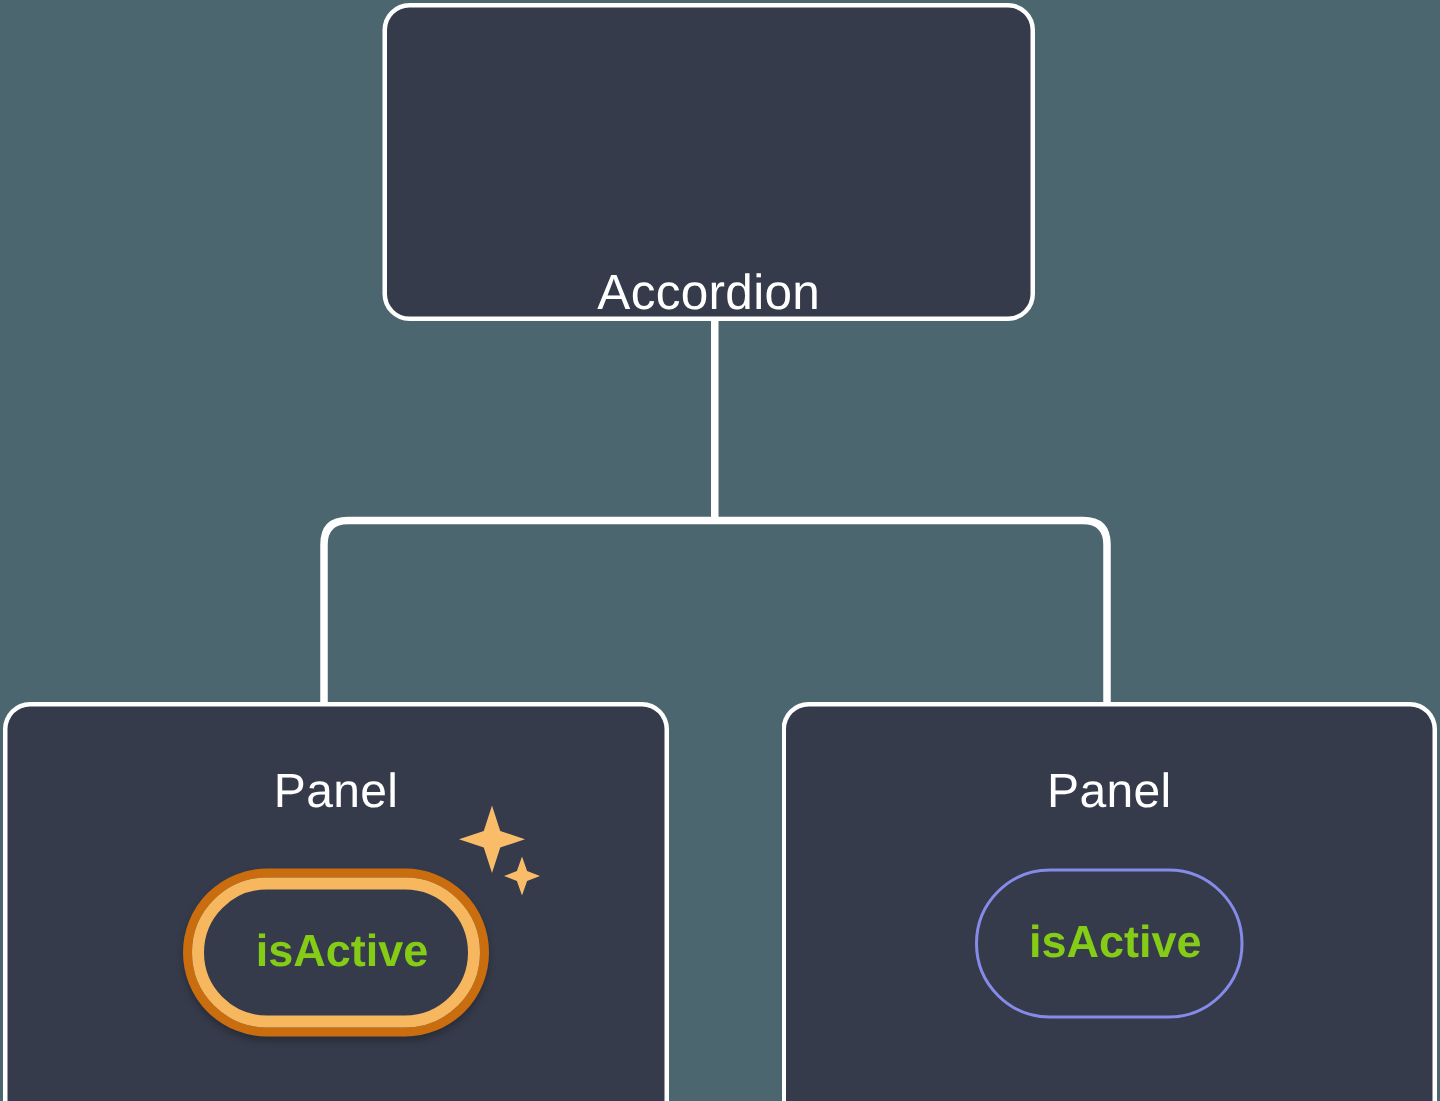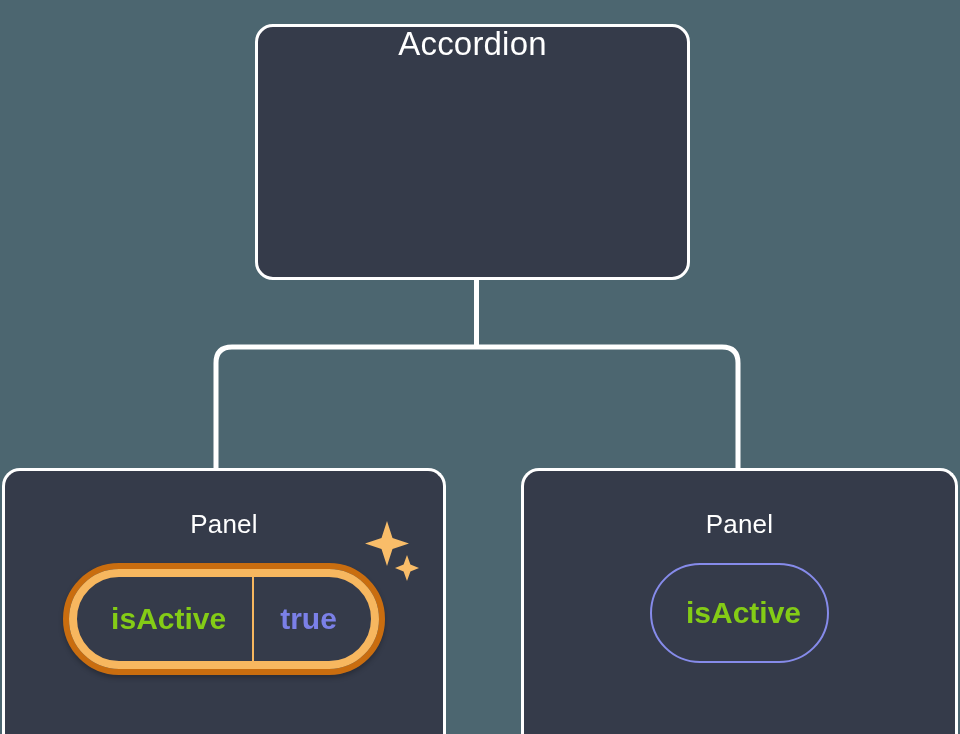--- a/index.html
+++ b/index.html
@@ -41,23 +41,22 @@
     border-radius: 18px;
     display: flex;
     flex-direction: column;
     align-items: center;
   }
 
   .node-root {
     left: 255px;
     top: 2px;
     width: 435px;
-    height: 256px;
-    justify-content: flex-start;
-    margin-top: 22px;
+    height: 212px;
+    justify-content: flex-end;
   }
 
   .node-title {
     color: #ffffff;
     font-size: 33px;
     font-weight: 400;
     letter-spacing: 0.2px;
     line-height: 1;
   }
 
@@ -67,22 +66,22 @@
     padding-top: 40px;
     border-bottom-left-radius: 0;
     border-bottom-right-radius: 0;
     border-bottom: none;
   }
 
   .node-child-left  { left: 2px;   width: 444px; }
   .node-child-right { left: 521px; width: 437px; }
 
   .node-child .node-title {
-    font-size: 26px;
-    margin-bottom: 26px;
+    font-size: 32px;
+    margin-bottom: 36px;
   }
 
   
   .pill-wrap {
     position: relative;
     display: flex;
     align-items: center;
     justify-content: center;
   }
 
@@ -165,21 +164,20 @@
   </div>
 
   <div class="node node-child node-child-left">
 
     <div class="node-title">Panel</div>
 
     <div class="pill-wrap">
       <div class="pill-highlight-outer">
         <div class="pill-highlight-inner">
           <div class="pill-cell pill-cell-key">isActive</div>
-          <div class="pill-cell pill-cell-value">true</div>
         </div>
       </div>
 
       <svg class="sparkles" viewBox="0 0 62 70">
         <path d="M30 4 L35.5 21 L52 26.5 L35.5 32 L30 49 L24.5 32 L8 26.5 L24.5 21 Z" fill="#f9bd69"></path>
         <path d="M50 38 L53.4 47.6 L62 51 L53.4 54.4 L50 64 L46.6 54.4 L38 51 L46.6 47.6 Z" fill="#f9bd69"></path>
       </svg>
     </div>
   </div>
 

